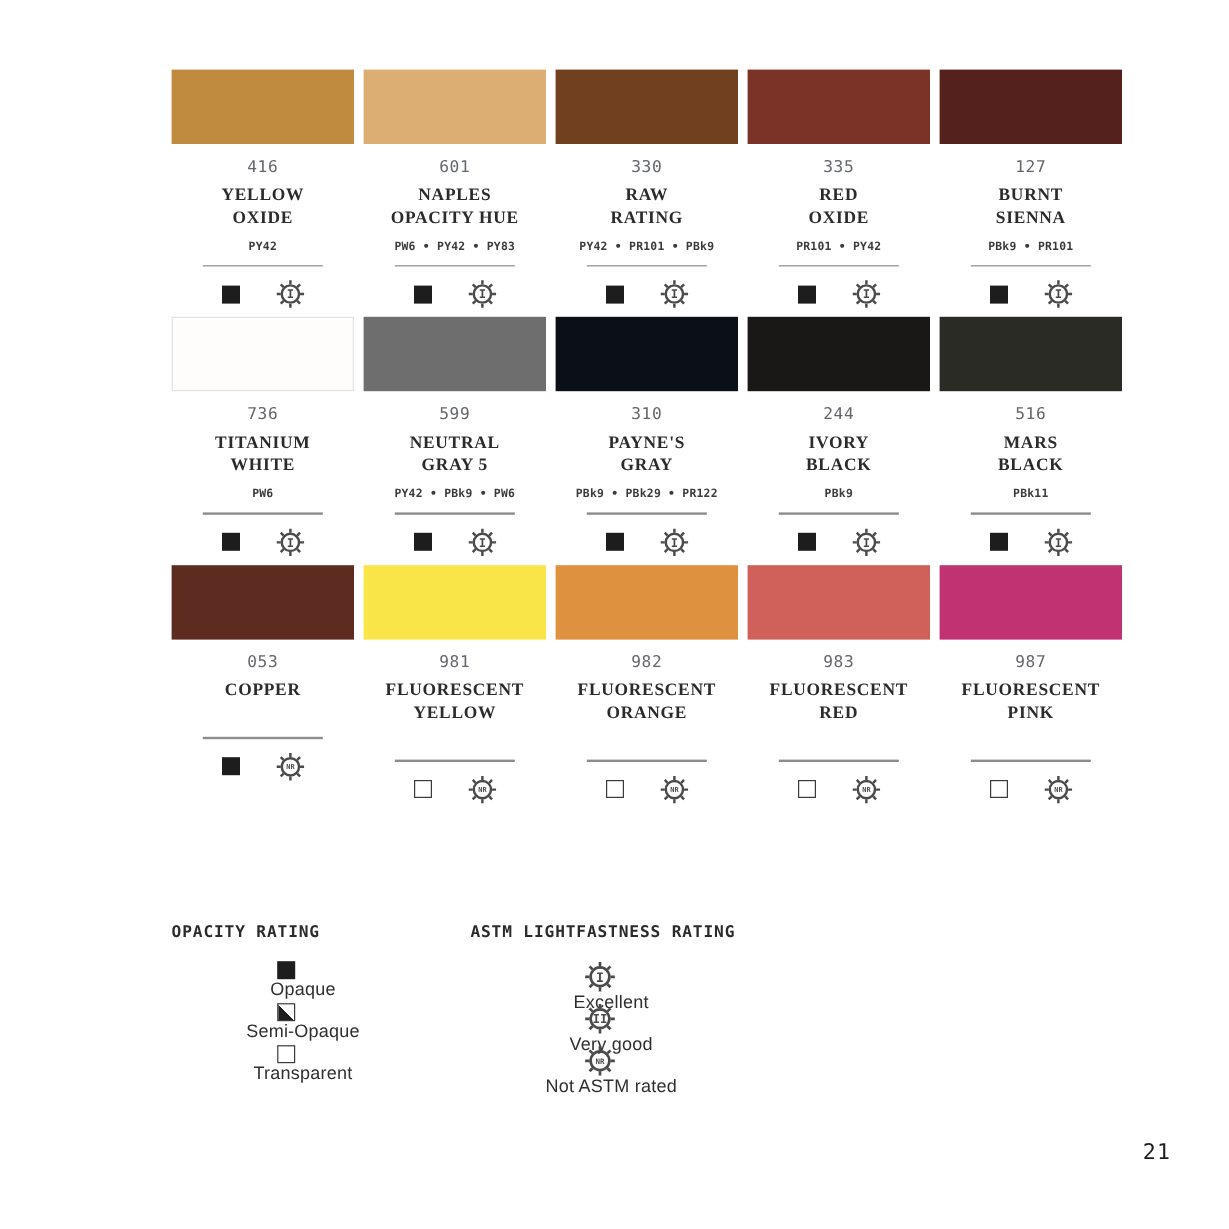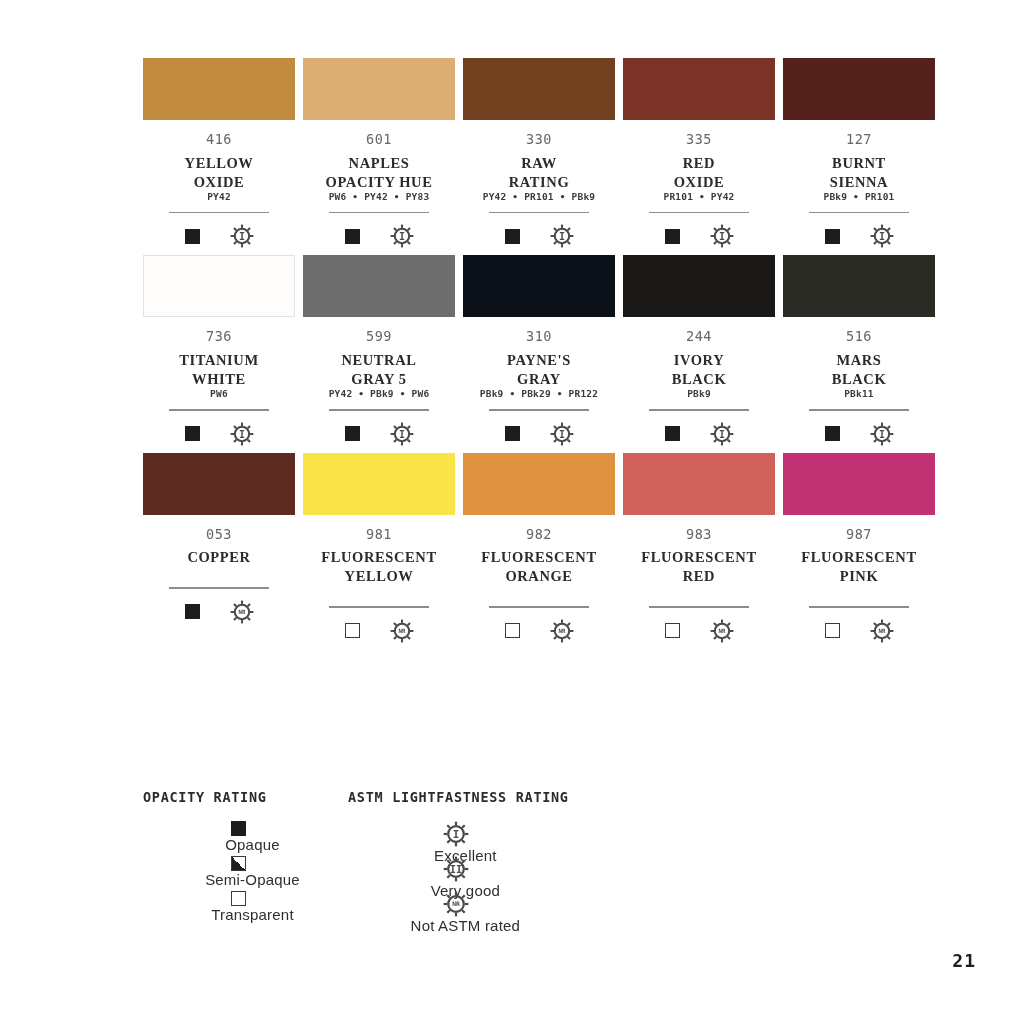--- a/index.html
+++ b/index.html
@@ -77,20 +77,21 @@
 
   .pigments {
     font-family: "DejaVu Sans Mono", monospace;
     font-size: 9.5px;
     font-weight: bold;
     letter-spacing: 0.2px;
     color: #3b3b3b;
     text-align: center;
     line-height: 1;
     height: 11px;
+    margin-top: 9px;
     white-space: nowrap;
   }
 
   .divider {
     width: 100px;
     height: 1.5px;
     background: #8d8d8d;
     margin-top: 9px;
   }
 
@@ -132,21 +133,22 @@
   .key-title {
     font-family: "DejaVu Sans Mono", monospace;
     font-size: 22px;
     font-weight: bold;
     letter-spacing: 1.6px;
     color: #2b2b2b;
     line-height: 1;
   }
   .key-cols {
     display: flex;
-    margin-top: 60px;
+    margin-top: 40px;
+    gap: 44px;
   }
   .key-col.opacity { width: 205px; }
   .key-head {
     font-family: "DejaVu Sans Mono", monospace;
     font-size: 13.5px;
     font-weight: bold;
     letter-spacing: 0.7px;
     color: #2b2b2b;
     line-height: 1;
     margin-bottom: 16px;
@@ -170,21 +172,21 @@
     margin-left: 14px;
     letter-spacing: 0.2px;
   }
 
   .page-num {
     position: absolute;
     right: 88px;
     top: 950px;
     font-family: "DejaVu Sans Mono", monospace;
     font-size: 18px;
-    font-weight: bold;
+    font-weight: normal;
     color: #1e1e1e;
     letter-spacing: 1px;
   }
 </style>
 </head>
 <body>
 
 <div class="page">
 
   <div class="grid">

